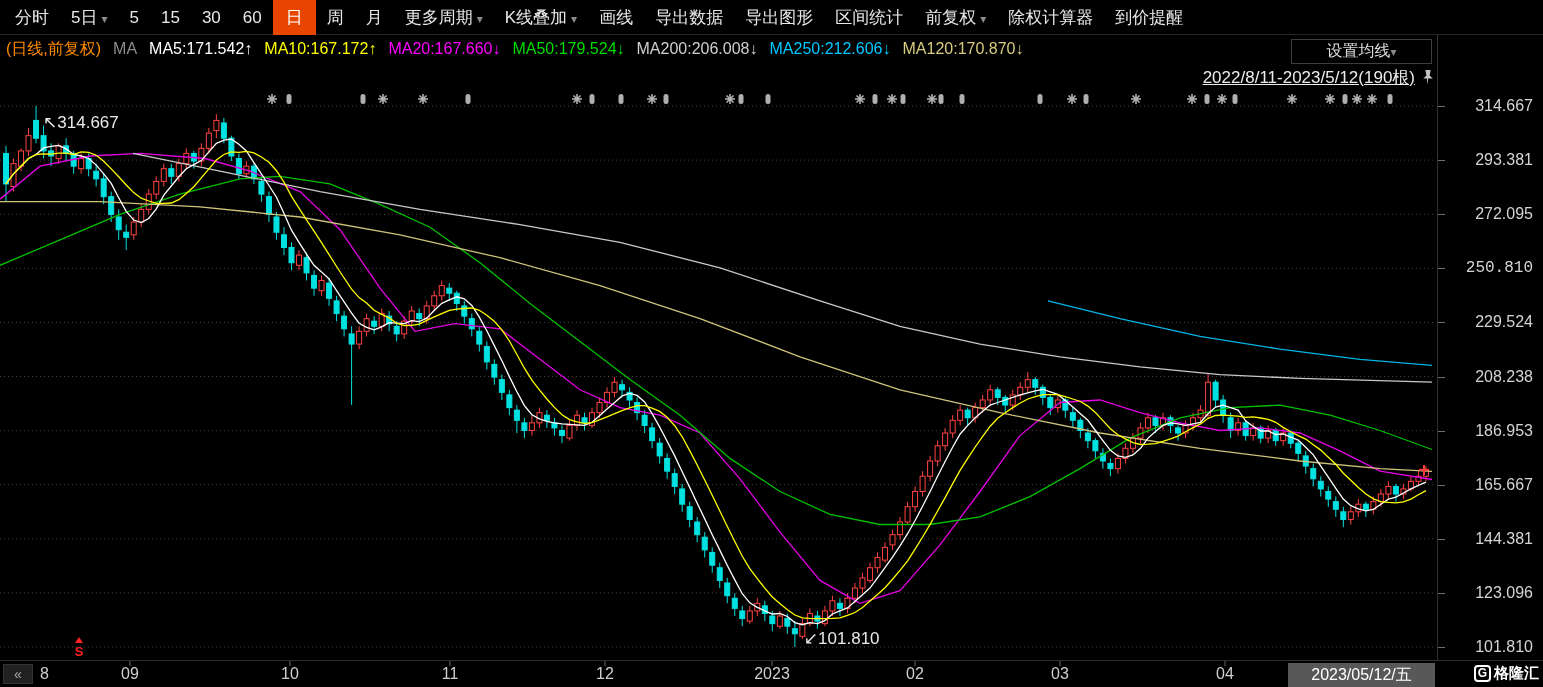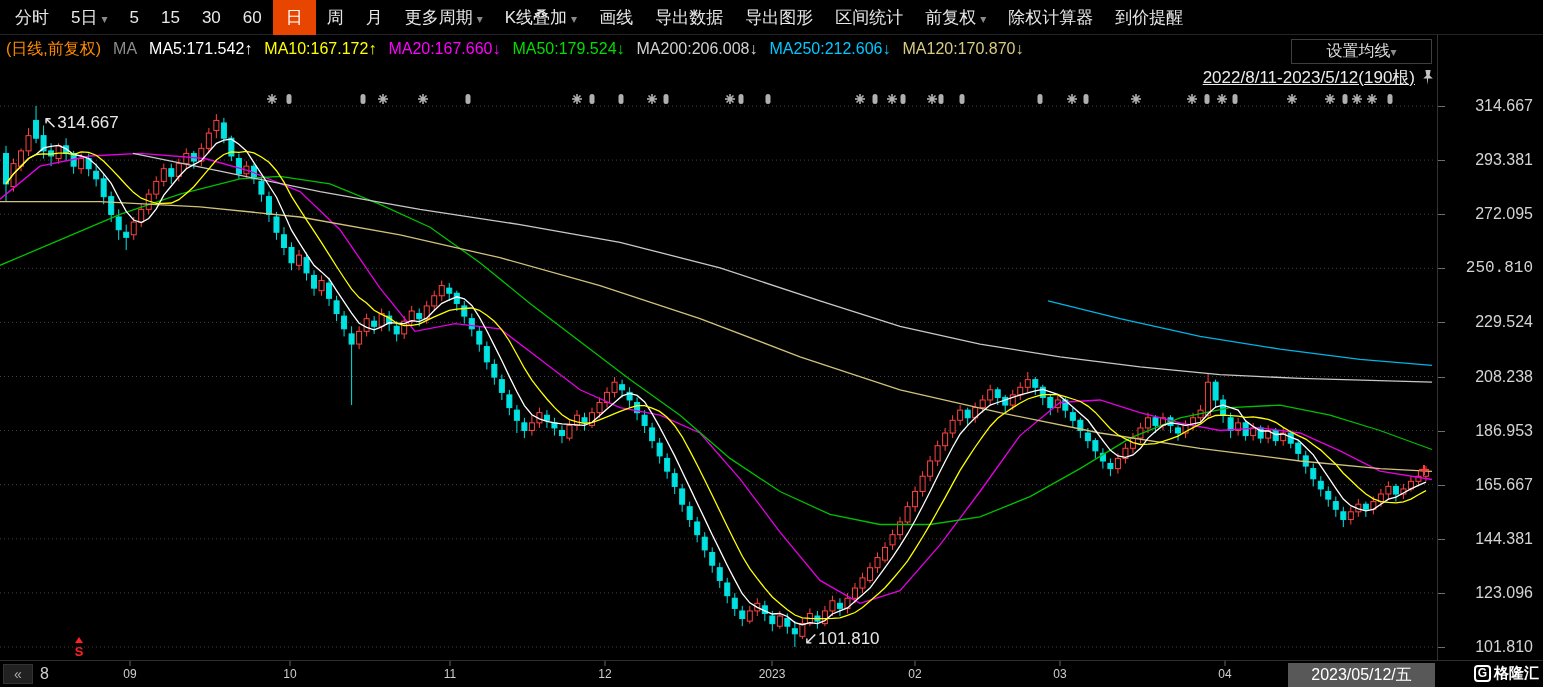--- a/index.html
+++ b/index.html
@@ -29,21 +29,21 @@
   .range-link{font-size:17px;color:#ececec;text-decoration:underline;white-space:nowrap;}
   
   svg.chart{position:absolute;top:0;left:0;z-index:1;}
   
   .price-axis{position:absolute;left:1437px;top:35px;width:106px;height:625px;border-left:1px solid #333;z-index:2;}
   .price-label{position:absolute;right:10px;height:20px;line-height:20px;font-size:16px;color:#d4d4d4;}
   .price-tick{position:absolute;left:0;width:7px;height:1px;background:#6e6e6e;}
   
   .x-axis{position:absolute;top:660px;left:0;width:1543px;height:27px;border-top:1px solid #2e2e2e;
           background:#000;z-index:4;}
-  .x-label{position:absolute;top:0;height:26px;line-height:26px;font-size:12px;color:#cfcfcf;transform:translateX(-50%);}
+  .x-label{position:absolute;top:0;height:26px;line-height:26px;font-size:16px;color:#cfcfcf;transform:translateX(-50%);}
   .x-tick{position:absolute;top:0;width:1px;height:5px;background:#666;transform:translateX(-50%);}
   .pager{position:absolute;left:3px;top:3px;width:30px;height:20px;background:#212121;border:1px solid #333;
          color:#aaa;font-size:14px;text-align:center;line-height:18px;}
   .first-label{position:absolute;left:40px;top:0;height:26px;line-height:26px;font-size:16px;color:#cfcfcf;}
   .current-date{position:absolute;left:1288px;top:2px;width:147px;height:24px;background:#585858;color:#fff;
                 font-size:16px;text-align:center;line-height:24px;}
   .logo{position:absolute;right:4px;top:3px;display:flex;align-items:center;gap:3px;color:#fff;
         font-weight:bold;font-size:15px;}
   .logo .gbox{display:inline-block;width:17px;height:17px;border:2px solid #fff;border-radius:4px;
               font-size:12px;line-height:13px;text-align:center;font-weight:bold;}

